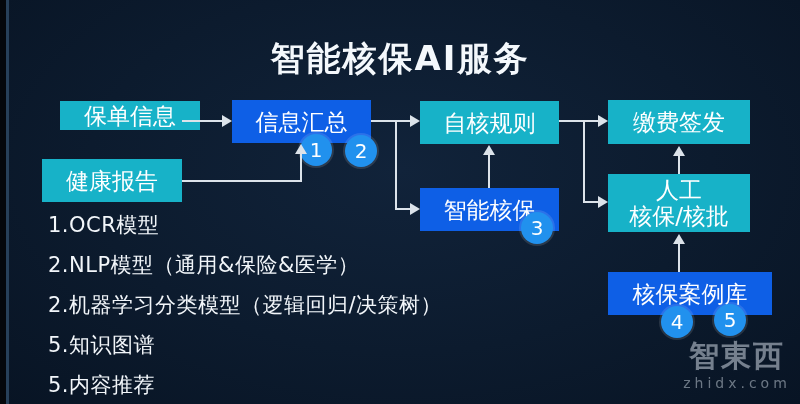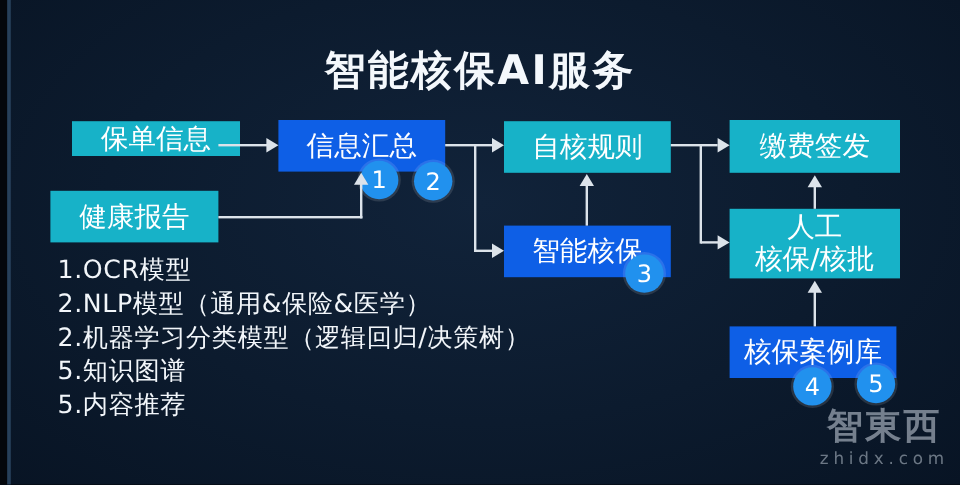--- a/index.html
+++ b/index.html
@@ -33,21 +33,21 @@
     position:absolute;width:0;height:0;
     border-top:6px solid transparent;border-bottom:6px solid transparent;
     border-left:10px solid #dce3ea;
   }
   .arr-up{
     position:absolute;width:0;height:0;
     border-left:6px solid transparent;border-right:6px solid transparent;
     border-bottom:10px solid #dce3ea;
   }
   .legend{
-    position:absolute;left:48px;top:211px;display:flex;flex-direction:column;gap:0;
+    position:absolute;left:48px;top:211px;display:flex;flex-direction:column;gap:12px;
     font-size:21px;font-weight:500;color:#f2f6fa;letter-spacing:0.5px;
   }
   .watermark{
     position:absolute;left:678px;top:340px;width:118px;text-align:center;
     user-select:none;
   }
   .watermark .wm-logo{
     font-size:30px;font-weight:700;color:rgba(205,215,225,0.55);
     letter-spacing:2px;line-height:32px;
   }
@@ -88,21 +88,21 @@
 
   <div class="node teal" style="left:608px;top:100px;width:142px;height:44px">
     <span>缴费签发</span>
   </div>
 
   <div class="node teal" style="left:608px;top:174px;width:142px;height:58px">
     <span>人工
 核保/核批</span>
   </div>
 
-  <div class="node blue" style="left:608px;top:272px;width:139px;height:43px">
+  <div class="node blue" style="left:608px;top:272px;width:164px;height:43px">
     <span>核保案例库</span>
   </div>
 
   <div class="badge" style="left:300px;top:134px">1</div>
   <div class="badge" style="left:345px;top:135px">2</div>
   <div class="badge" style="left:521px;top:212px">3</div>
   <div class="badge" style="left:661px;top:306px">4</div>
   <div class="badge" style="left:714px;top:304px">5</div>
 
   <div class="line-h" style="left:182px;top:120px;width:42px;height:2px"></div>

